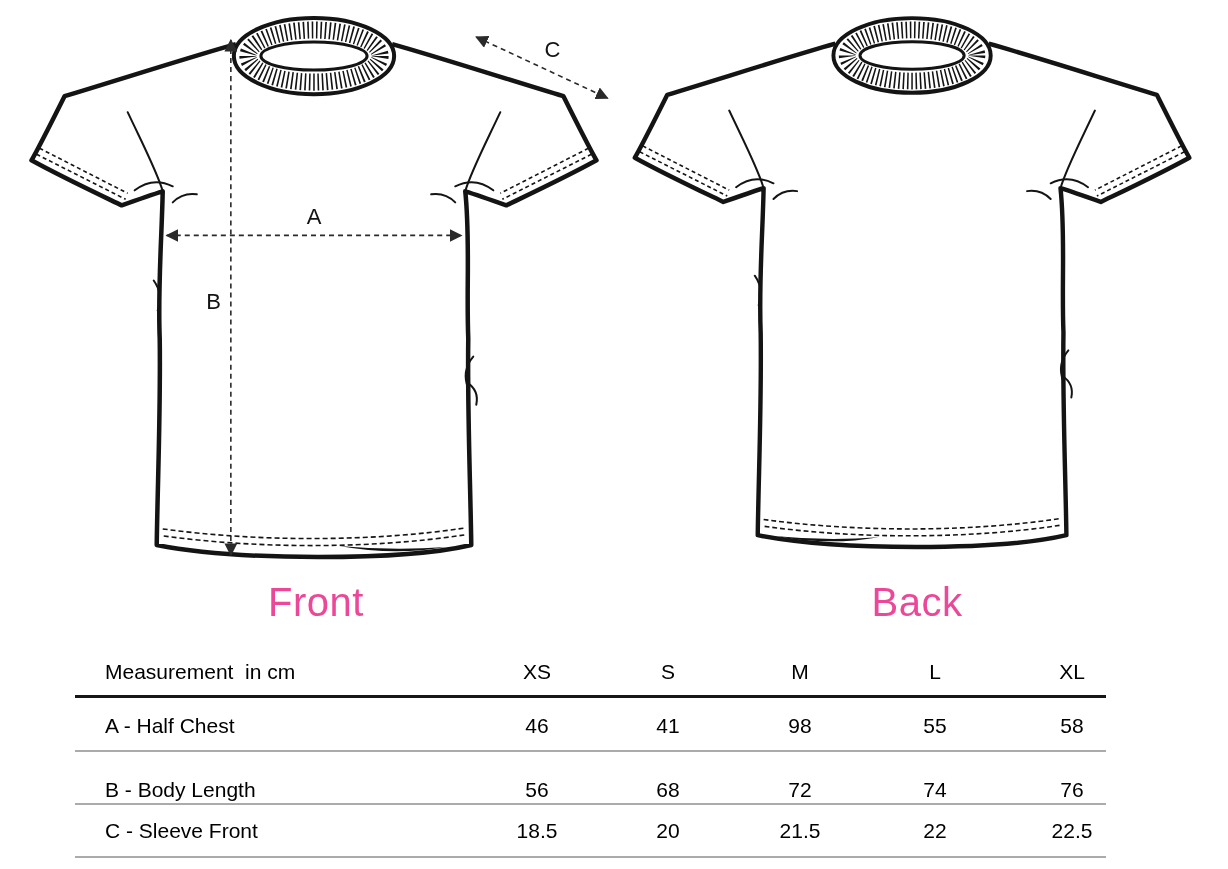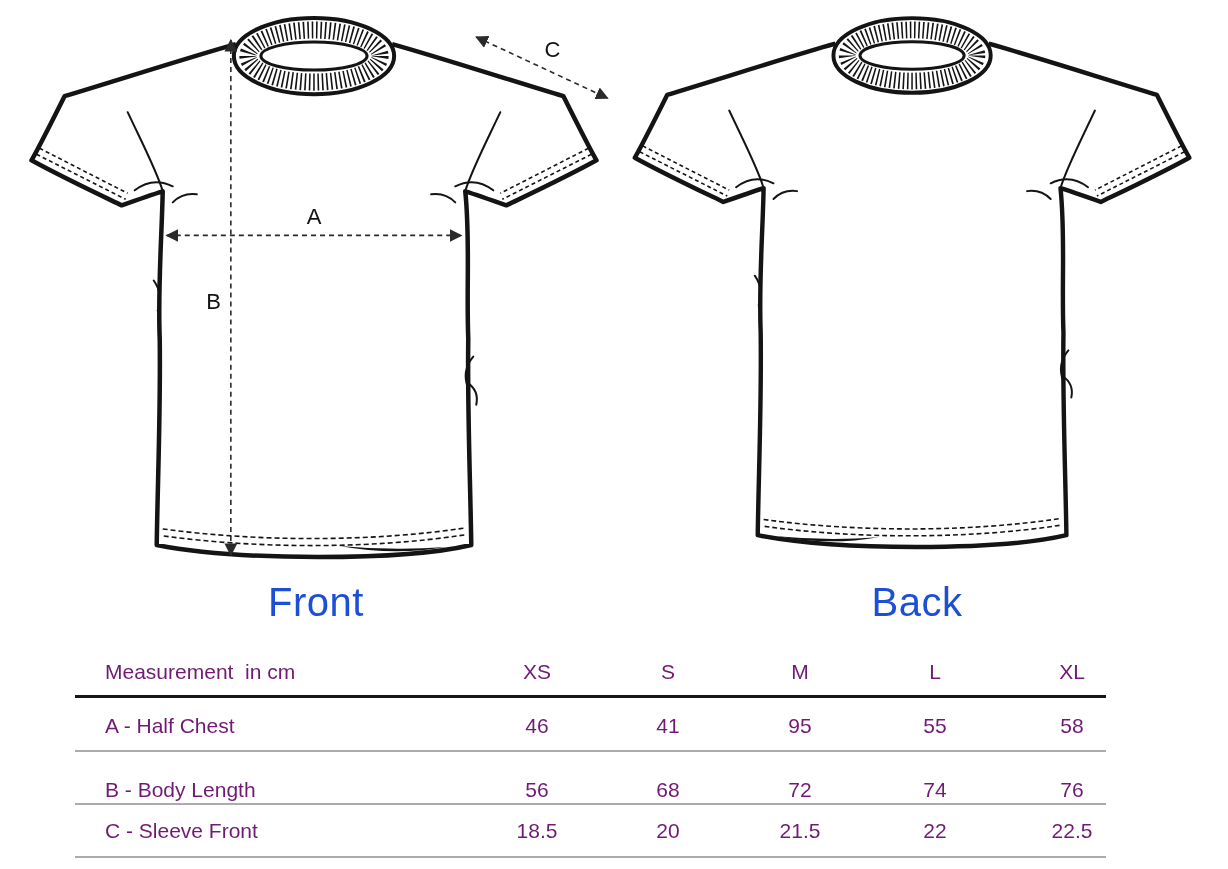--- a/index.html
+++ b/index.html
@@ -17,35 +17,35 @@
   .shirt.back  { left: 626px; width: 580px; height: 556px; }
 
   svg text {
     font-family: "Liberation Sans", sans-serif;
     font-size: 22px;
     fill: #141414;
   }
 
   .view-label {
     position: absolute; top: 580px;
-    font-size: 40px; letter-spacing: 0.5px; color: #1d4ed8;
+    font-size: 40px; letter-spacing: 0.5px; color: #ec4899;
     transform: translateX(-50%);
     white-space: nowrap;
   }
   .front-label { left: 316px; }
   .back-label  { left: 917px; }
 
   .tline { position: absolute; left: 75px; width: 1031px; }
   .thick { height: 3px; background: #161616; }
   .thin  { height: 2px; background: #ababab; }
 
   .cell {
     position: absolute;
     font-size: 21px; line-height: 28px;
-    white-space: pre; color: #701a75;
+    white-space: pre; color: #000000;
   }
   .num { transform: translateX(-50%); text-align: left; }
 
   .r0 { top: 658px; }
   .r1 { top: 712px; }
   .r2 { top: 764px; margin-top: 12px; }
   .r3 { top: 817px; }
 
   .c0 { left: 105px; }
   .c1 { left: 537px; }
@@ -147,21 +147,21 @@
   <div class="cell r0 c0">Measurement  in cm</div>
   <div class="cell num r0 c1">XS</div>
   <div class="cell num r0 c2">S</div>
   <div class="cell num r0 c3">M</div>
   <div class="cell num r0 c4">L</div>
   <div class="cell num r0 c5">XL</div>
 
   <div class="cell r1 c0">A - Half Chest</div>
   <div class="cell num r1 c1">46</div>
   <div class="cell num r1 c2">41</div>
-  <div class="cell num r1 c3">95</div>
+  <div class="cell num r1 c3">98</div>
   <div class="cell num r1 c4">55</div>
   <div class="cell num r1 c5">58</div>
 
   <div class="cell r2 c0">B - Body Length</div>
   <div class="cell num r2 c1">56</div>
   <div class="cell num r2 c2">68</div>
   <div class="cell num r2 c3">72</div>
   <div class="cell num r2 c4">74</div>
   <div class="cell num r2 c5">76</div>
 

